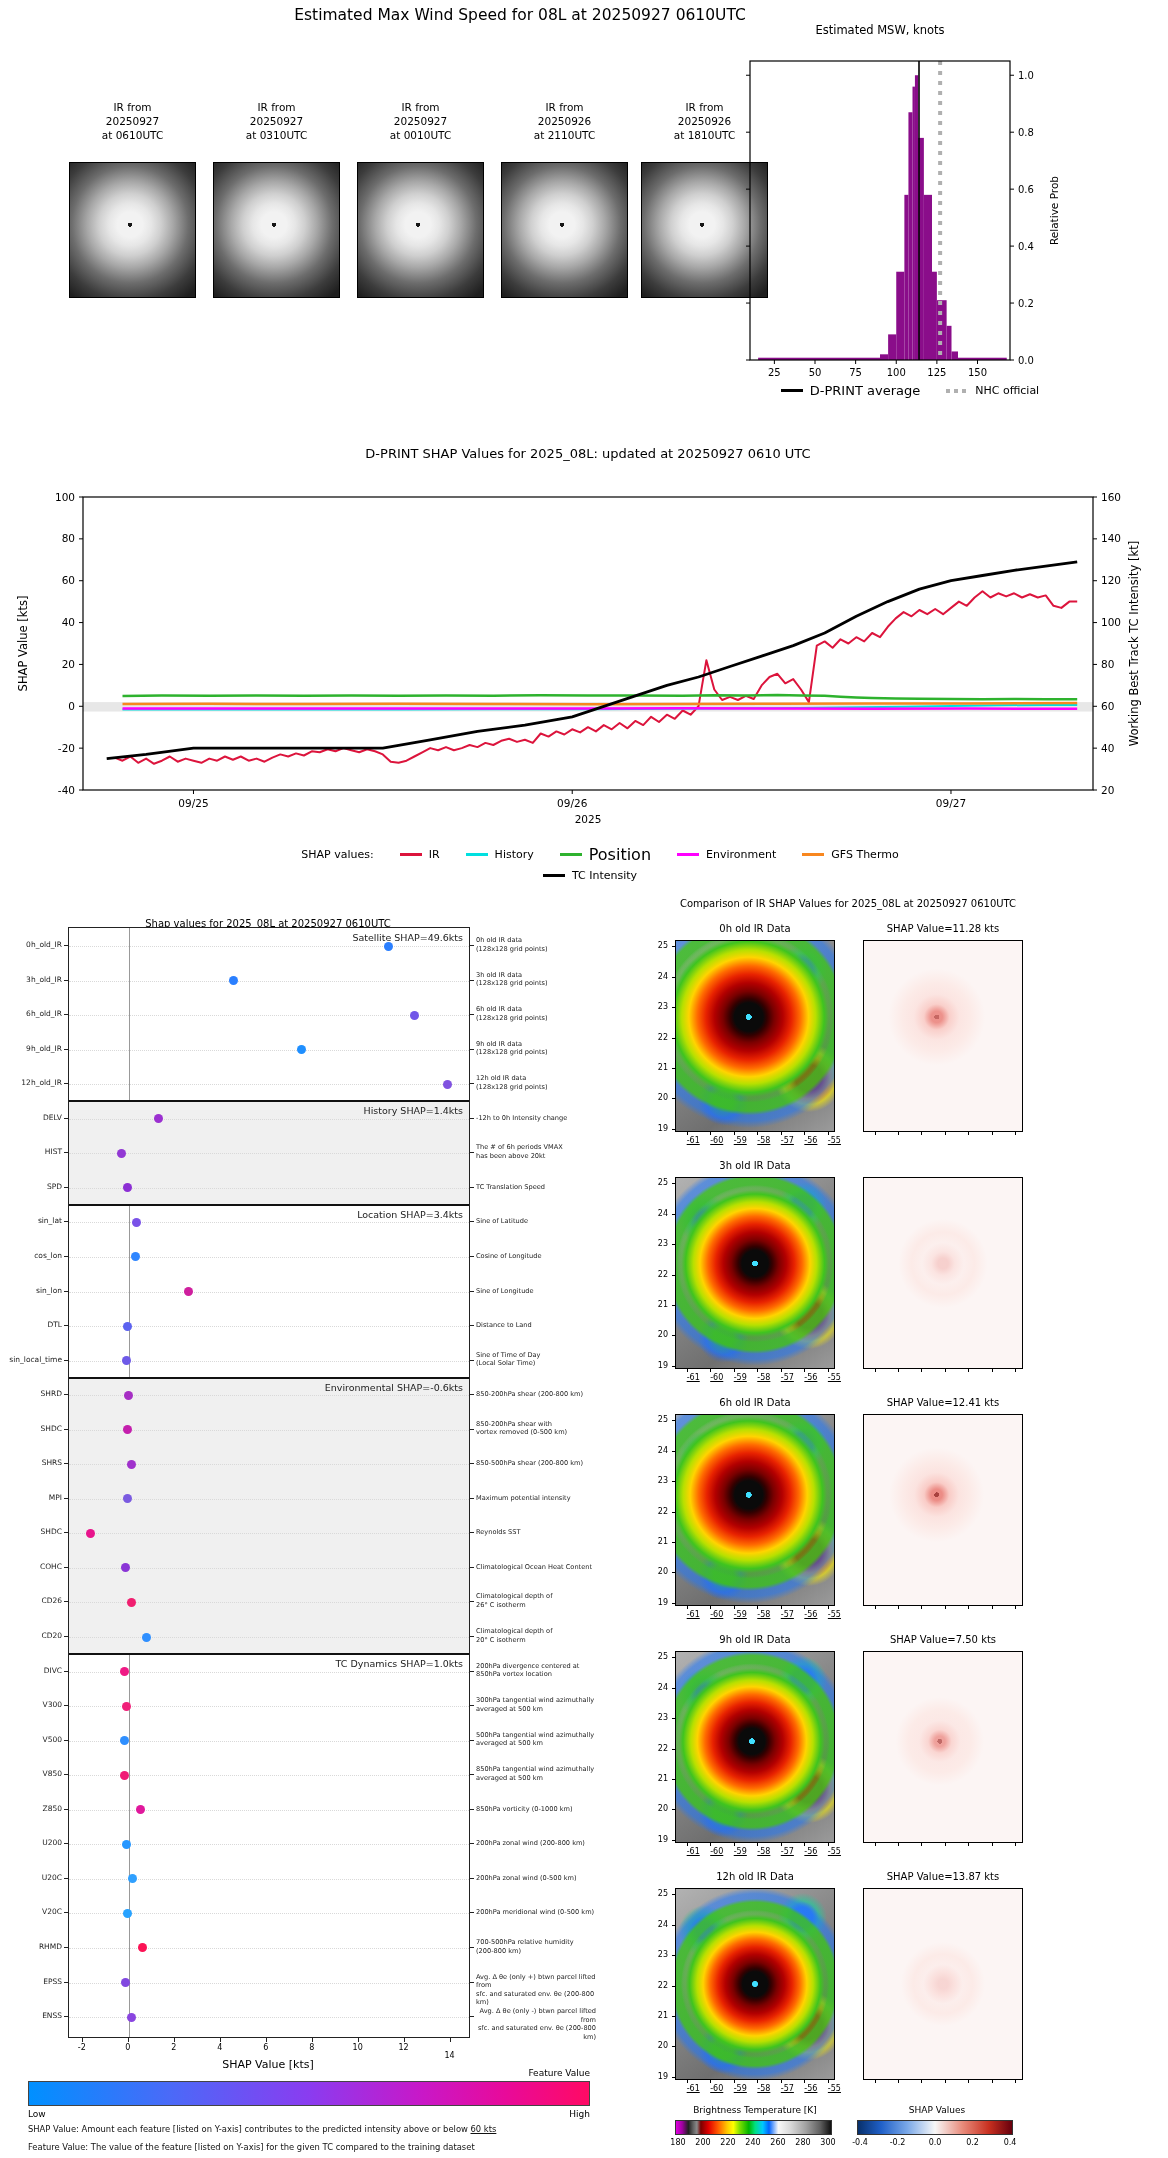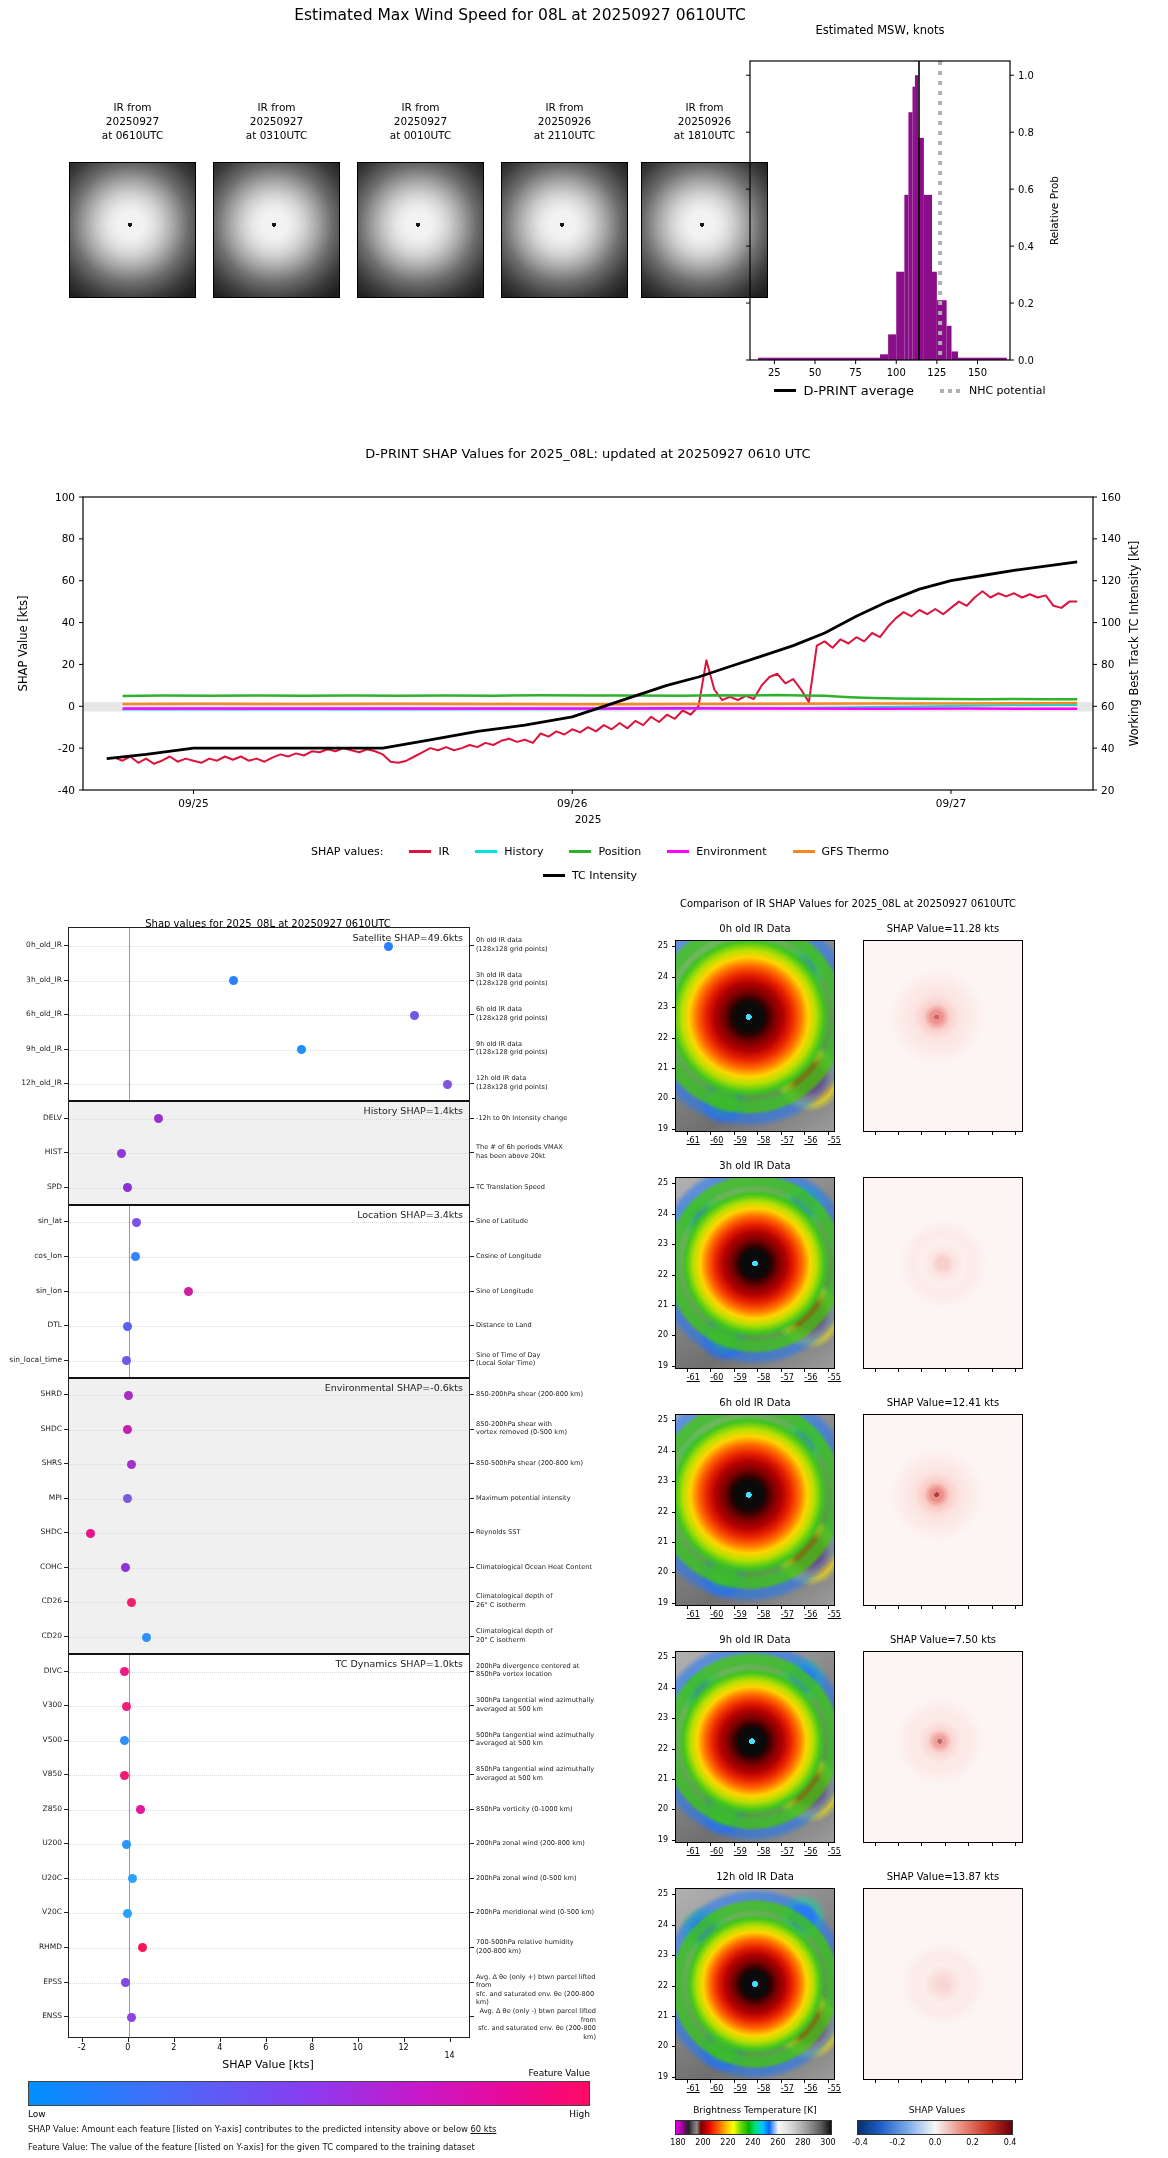--- a/index.html
+++ b/index.html
@@ -163,21 +163,21 @@
       <text x="277.5" y="358" font-size="10" text-anchor="middle">150</text>
       <text x="358" y="192.5" font-size="10.5" text-anchor="middle" transform="rotate(-90 358 192.5)">Relative Prob</text>
     </svg>
   <div id="hist-legend" class="legend-row" style="left:700px;top:383px;width:420px">
       <div class="legend-item">
         <div class="swatch" style="background: rgb(0, 0, 0);"></div>
         <div style="font-size: 13px;">D-PRINT average</div>
       </div>
       <div class="legend-item">
         <div class="swatch dotted" style="background: rgb(176, 176, 176);"></div>
-        <div style="font-size: 11px;">NHC potential</div>
+        <div style="font-size: 11px;">NHC official</div>
       </div>
     </div>
 
   <svg id="ts-svg" style="left:0;top:440px" width="1168" height="402">
       <text x="588" y="18" font-size="13" text-anchor="middle">D-PRINT SHAP Values for 2025_08L: updated at 20250927 0610 UTC</text>
       <rect x="83" y="262.1" width="1010" height="9.417857142857088" fill="#e7e7e7"></rect>
       <polyline points="114.6,317.6 122.5,320.7 130.3,316.5 138.2,322.8 146.1,318.6 154.0,323.8 161.9,320.7 169.8,316.5 177.7,321.7 185.6,318.6 193.5,320.7 201.4,322.8 209.3,318.6 217.1,320.7 225.0,316.5 232.9,319.7 240.8,316.5 248.7,320.7 256.6,318.6 264.5,321.7 272.4,317.6 280.3,314.4 288.2,316.5 296.0,313.4 303.9,315.5 311.8,311.3 319.7,312.3 327.6,309.2 335.5,311.3 343.4,308.1 351.3,310.2 359.2,312.3 367.1,309.2 375.0,311.3 382.8,314.4 390.7,321.7 398.6,322.8 406.5,320.7 414.4,316.5 422.3,312.3 430.2,308.1 438.1,310.2 446.0,307.1 453.9,310.2 461.8,308.1 469.6,305.0 477.5,307.1 485.4,302.9 493.3,305.0 501.2,300.8 509.1,298.7 517.0,301.9 524.9,299.8 532.8,302.9 540.7,293.5 548.5,296.6 556.4,291.4 564.3,294.5 572.2,289.3 580.1,292.4 588.0,287.2 595.9,291.4 603.8,285.1 611.7,289.3 619.6,283.0 627.5,288.3 635.3,280.9 643.2,285.1 651.1,276.8 659.0,282.0 666.9,274.7 674.8,278.8 682.7,270.5 690.6,274.7 698.5,266.3 706.4,220.2 714.3,249.5 722.1,260.0 730.0,256.9 737.9,260.0 745.8,255.8 753.7,259.0 761.6,245.4 769.5,237.0 777.4,233.8 785.3,243.3 793.2,239.1 801.0,249.5 808.9,262.1 816.8,205.6 824.7,201.4 832.6,207.7 840.5,199.3 848.4,203.5 856.3,197.2 864.2,201.4 872.1,193.0 880.0,197.2 887.8,186.8 895.7,178.4 903.6,172.1 911.5,176.3 919.4,170.0 927.3,174.2 935.2,169.0 943.1,174.2 951.0,167.9 958.9,161.6 966.8,165.8 974.6,157.5 982.5,151.2 990.4,157.5 998.3,153.3 1006.2,156.4 1014.1,153.3 1022.0,157.5 1029.9,154.3 1037.8,157.5 1045.7,155.4 1053.5,165.8 1061.4,167.9 1069.3,161.6 1077.2,161.6" fill="none" stroke="#dc143c" stroke-width="2" stroke-linejoin="round"></polyline>
       <polyline points="122.5,269.6 209.3,269.4 303.9,269.6 398.6,269.4 493.3,269.2 588.0,269.2 682.7,268.8 777.4,268.2 840.5,267.5 903.6,266.7 951.0,265.9 998.3,265.2 1045.7,265.0 1077.2,265.0" fill="none" stroke="#00e0e0" stroke-width="2" stroke-linejoin="round"></polyline>
       <polyline points="122.5,256.0 161.9,255.6 209.3,255.8 256.6,255.4 303.9,255.8 351.3,255.6 398.6,255.8 446.0,255.4 493.3,255.8 540.7,255.2 588.0,255.6 635.3,255.4 682.7,255.8 714.3,255.2 745.8,255.6 777.4,255.0 801.0,255.4 824.7,255.8 840.5,256.7 856.3,257.5 872.1,258.1 895.7,258.5 919.4,258.8 951.0,259.0 982.5,259.2 1014.1,259.0 1045.7,259.2 1077.2,259.2" fill="none" stroke="#2eb22e" stroke-width="2.5" stroke-linejoin="round"></polyline>
       <polyline points="122.5,268.4 209.3,268.6 303.9,268.4 398.6,268.6 493.3,268.4 588.0,268.4 682.7,268.2 777.4,268.6 872.1,268.8 966.8,268.6 1077.2,268.8" fill="none" stroke="#ff00ff" stroke-width="2.5" stroke-linejoin="round"></polyline>
@@ -231,21 +231,21 @@
       <div class="legend-item">
         <div class="swatch" style="background: rgb(220, 20, 60);"></div>
         <div style="font-size: 11px;">IR</div>
       </div>
       <div class="legend-item">
         <div class="swatch" style="background: rgb(0, 224, 224);"></div>
         <div style="font-size: 11px;">History</div>
       </div>
       <div class="legend-item">
         <div class="swatch" style="background: rgb(46, 178, 46);"></div>
-        <div style="font-size: 11px;">Position</div>
+        <div style="font-size: 16px;">Position</div>
       </div>
       <div class="legend-item">
         <div class="swatch" style="background: rgb(255, 0, 255);"></div>
         <div style="font-size: 11px;">Environment</div>
       </div>
       <div class="legend-item">
         <div class="swatch" style="background: rgb(248, 135, 31);"></div>
         <div style="font-size: 11px;">GFS Thermo</div>
       </div>
     </div>

